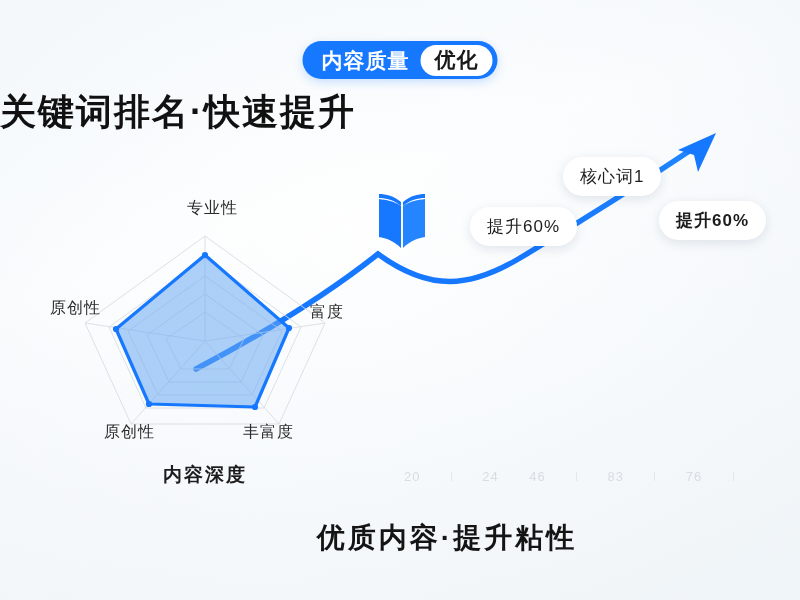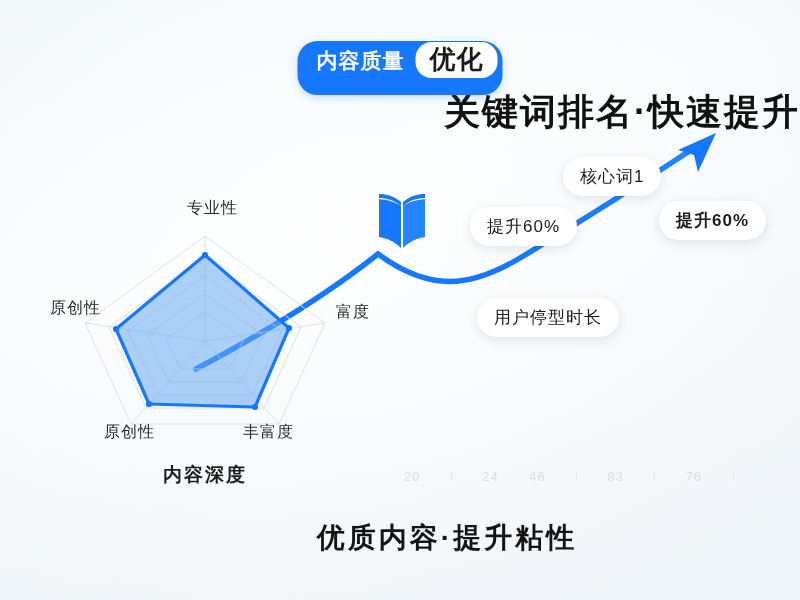--- a/index.html
+++ b/index.html
@@ -31,52 +31,52 @@
 
   
   .badge {
     position: absolute;
     left: 50%;
     transform: translateX(-50%);
     top: 41px;
     display: flex;
     align-items: center;
     height: 38px;
-    padding: 0 5px 16px 0;
+    padding: 0 5px 0 0;
     background: #1677ff;
     border-radius: 20px;
     box-shadow: 0 3px 10px rgba(22,119,255,0.22);
     z-index: 6;
   }
   .badge-main {
     color: #ffffff;
     font-size: 21px;
     font-weight: 700;
     letter-spacing: 1px;
     padding: 0 11px 0 19px;
     line-height: 1;
   }
   .badge-chip {
     background: #ffffff;
     color: #1a1a1a;
-    font-size: 26px;
+    font-size: 21px;
     font-weight: 700;
     letter-spacing: 1px;
     border-radius: 16px;
     padding: 4px 14px 6px;
     line-height: 1;
   }
 
   
   .title-main {
     position: absolute;
     top: 88px;
     left: 0;
     width: 800px;
-    text-align: right;
+    text-align: left;
     font-size: 36px;
     font-weight: 700;
     color: #111111;
     letter-spacing: 2px;
     z-index: 5;
   }
   .title-bottom {
     position: absolute;
     top: 519px;
     left: 4px;
@@ -113,21 +113,21 @@
   .radar-label {
     position: absolute;
     font-size: 16px;
     color: #2a2a2a;
     white-space: nowrap;
     letter-spacing: 1px;
     z-index: 4;
   }
   .rl-top    { left: 187px; top: 198px; }
   .rl-left   { left: 50px;  top: 298px; }
-  .rl-right  { left: 336px; top: 302px; }
+  .rl-right  { left: 310px; top: 302px; }
   .rl-bleft  { left: 104px; top: 422px; }
   .rl-bright { left: 243px; top: 422px; }
 
   
   .flowline {
     position: absolute;
     left: 0;
     top: 0;
     width: 800px;
     height: 600px;
@@ -247,21 +247,20 @@
   <div class="radar-label rl-right">富度</div>
   <div class="radar-label rl-bright">丰富度</div>
   <div class="radar-label rl-bleft">原创性</div>
   <div class="radar-label rl-left">原创性</div>
 
   <div class="subcaption">内容深度</div>
 
   <div class="pill pill-kw1">核心词1</div>
   <div class="pill pill-up-l">提升60%</div>
   <div class="pill pill-up-r">提升60%</div>
-  <div class="pill pill-dwell">用户停型时长</div>
 
   <div class="tickbar">
     <span class="tick-num">20</span>
     <span class="tick-gap"></span>
     <span class="tick-mark"></span>
     <span class="tick-gap"></span>
     <span class="tick-num">24</span>
     <span class="tick-gap"></span>
     <span class="tick-num">46</span>
     <span class="tick-gap"></span>

